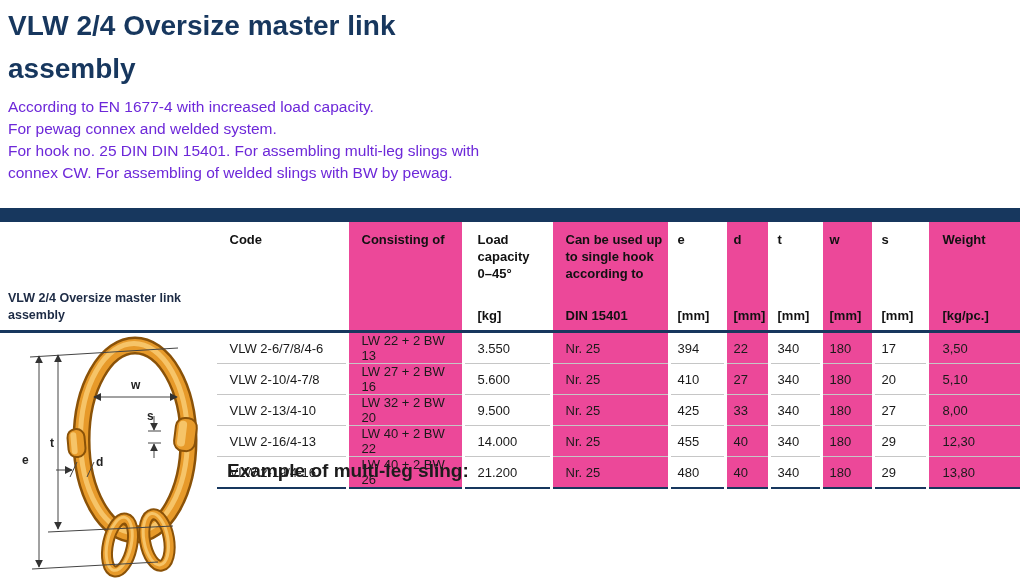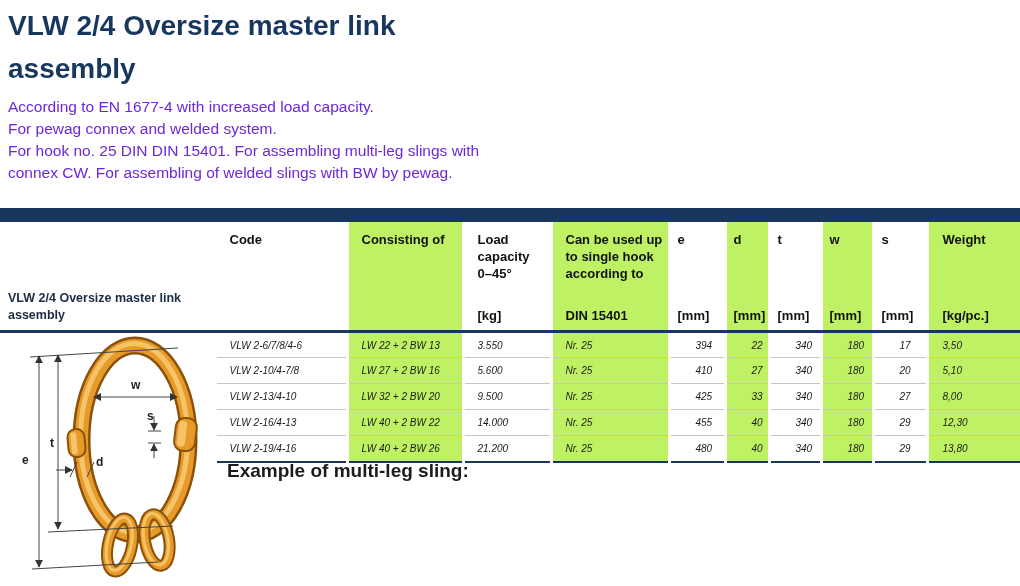--- a/index.html
+++ b/index.html
@@ -25,31 +25,31 @@
     height:96px; font-size:13px; font-weight:bold; color:#111; padding:0;
   }
   thead th .hcell {
     display:flex; flex-direction:column; justify-content:space-between;
     height:108px; padding:9px 3px 6px 13px; line-height:1.32;
   }
   thead th.label-col { padding:0 8px 6px 8px; }
   .row-label {
     font-size:12.5px; font-weight:bold; color:#1d2b45; line-height:1.35;
   }
-  .shade { background:#bef264; }
+  .shade { background:#ec4899; }
   th:not(.label-col), td:not(.img-col) { border-left:3px solid #ffffff; }
   tbody td {
-    height:26px; font-size:10px; color:#1a1a1a;
-    border-top:1px solid #c6c6c6; padding-left:13px;font-style:italic;
+    height:26px; font-size:13px; color:#1a1a1a;
+    border-top:1px solid #c6c6c6; padding-left:13px;
   }
   tbody tr:first-child td { border-top:none; }
   tbody tr:last-child td { border-bottom:2px solid #17375e; }
   tbody td.img-col, tbody tr:last-child td.img-col { border:none; background:#fff; }
   td.num, th.num .hcell { padding-left:7px; }
-  tbody td.num { padding-left:25px; }
+  tbody td.num { padding-left:7px; }
   tbody td.wgt { padding-left:14px; }
   th.wgt .hcell { padding-left:14px; }
   .example {
     position:absolute; left:227px; top:458px; width:578px;
     font-size:19px; line-height:1.4; color:#1c1c1c;
   }
   .example .ex-heading { font-weight:bold; }
   .diagram { position:absolute; left:8px; top:330px; width:215px; height:256px; }
   .dim-label { font-size:12px; font-weight:bold; fill:#222; }
 </style>

